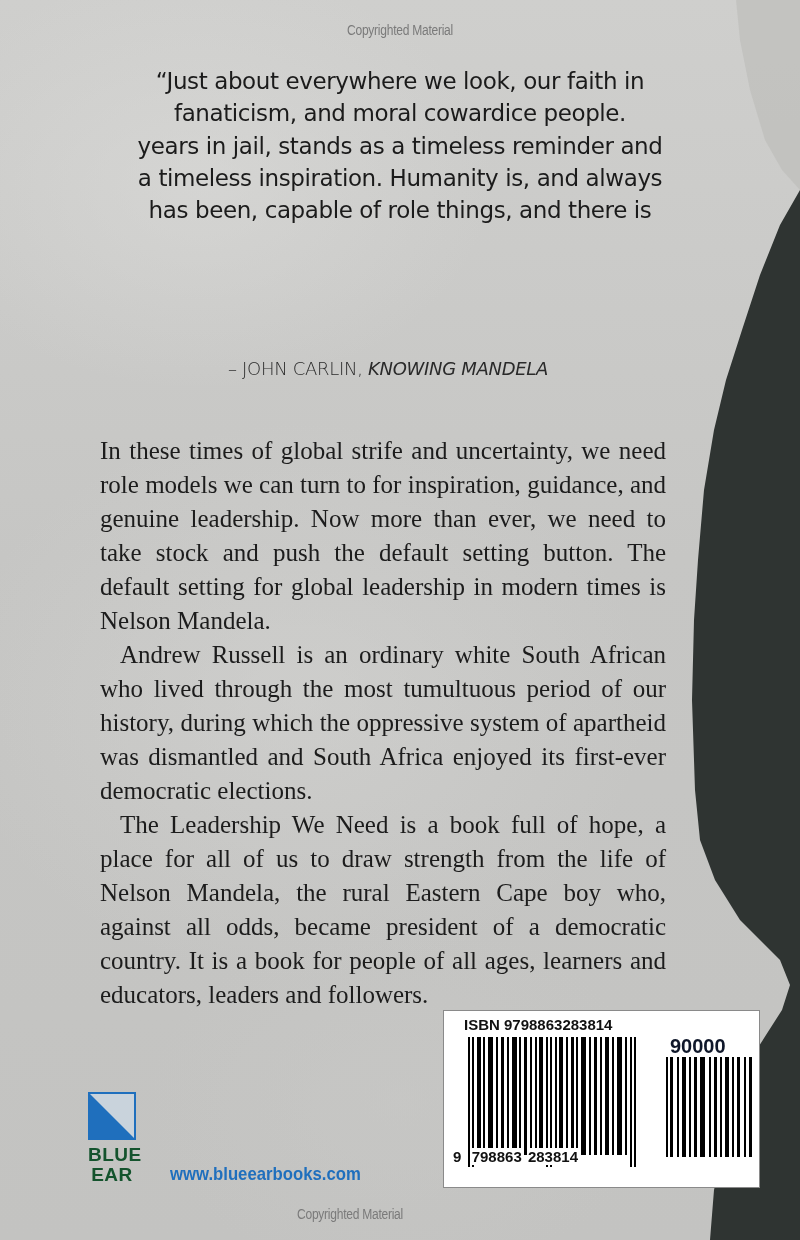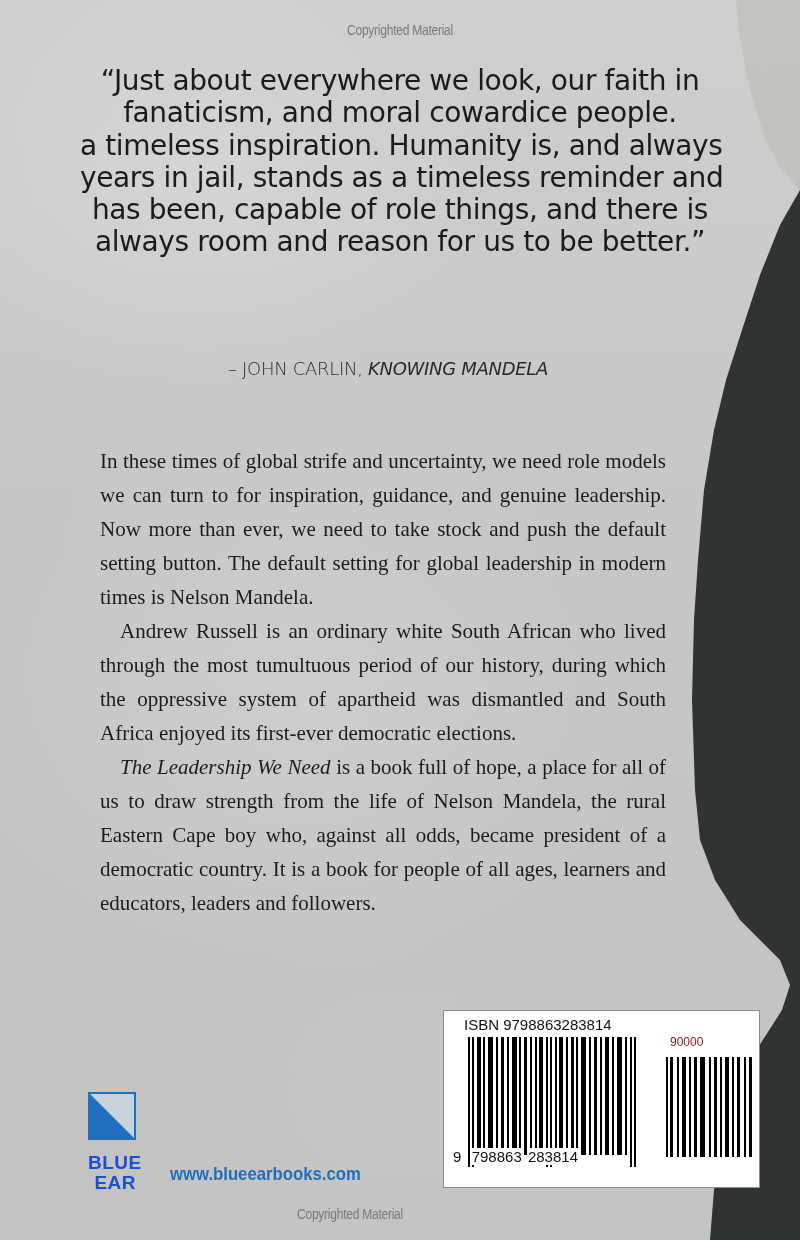--- a/index.html
+++ b/index.html
@@ -42,21 +42,21 @@
     .copyright.top { top: 22px; }
     .copyright.bottom { top: 1206px; left: 170px; right: 270px; }
 
     .quote {
       position: absolute;
       top: 65px;
       left: 80px;
       width: 640px;
       text-align: center;
       font-family: "DejaVu Sans", sans-serif;
-      font-size: 28px;
+      font-size: 23px;
       line-height: 32.3px;
       color: #1b1b1b;
       letter-spacing: -0.4px;
     }
     .quote-line { display: block; white-space: nowrap; }
     .attribution {
       position: absolute;
       top: 358px;
       left: 68px;
       width: 640px;
@@ -64,35 +64,35 @@
       font-family: "DejaVu Sans", sans-serif;
       font-size: 18px;
       font-weight: 300;
       color: #2a2a2a;
       letter-spacing: -0.3px;
     }
     .attribution .work { font-style: italic; }
 
     .blurb {
       position: absolute;
-      top: 444px;
+      top: 434px;
       left: 100px;
       width: 566px;
       font-family: "Liberation Serif", serif;
-      font-size: 21px;
+      font-size: 25px;
       line-height: 34px;
       color: #1c1c1c;
     }
     .blurb p {
       margin: 0;
       text-align: justify;
       text-align-last: left;
     }
     .blurb p.indent { text-indent: 20px; }
-    .blurb .title-italic { font-style: italic; }
+    .blurb .title-italic { }
 
     .logo {
       position: absolute;
       left: 88px;
       top: 1092px;
       width: 52px;
     }
     .logo-square {
       width: 48px;
       height: 48px;
@@ -103,27 +103,27 @@
       overflow: hidden;
     }
     .logo-square::after {
       content: "";
       position: absolute;
       inset: 0;
       background: #c9d3dc;
       clip-path: polygon(0 0, 100% 0, 100% 100%);
     }
     .logo-text {
-      margin-top: 13px;
+      margin-top: 5px;
       font-family: "Liberation Sans", sans-serif;
       font-weight: bold;
       font-size: 19px;
       line-height: 20px;
-      color: #1d4ed8;
-      text-align: right;
+      color: #14532d;
+      text-align: center;
       width: 48px;
       letter-spacing: 0.5px;
     }
     .website {
       position: absolute;
       left: 170px;
       top: 1163px;
       font-family: "Liberation Sans", sans-serif;
       font-weight: bold;
       font-size: 19px;
@@ -134,36 +134,37 @@
 
     .barcode-box {
       position: absolute;
       left: 443px;
       top: 1010px;
       width: 317px;
       height: 178px;
       background: #ffffff;
       border: 1px solid #8a8a8a;
       box-sizing: border-box;
+      font-weight: bold;
     }
     .isbn-label {
       position: absolute;
       left: 20px;
       top: 5px;
       font-family: "Liberation Sans", sans-serif;
       font-size: 15px;
       color: #111;
     }
     .price-code {
       position: absolute;
       left: 226px;
       top: 24px;
       font-family: "Liberation Sans", sans-serif;
-      font-size: 12px;
-      color: #7f1d1d;
+      font-size: 20px;
+      color: #0f172a;
     }
     .bars-main {
       position: absolute;
       left: 24px;
       top: 26px;
       width: 168px;
       height: 130px;
     }
     .bars-addon {
       position: absolute;
@@ -195,24 +196,23 @@
 <svg class="silhouette" viewBox="0 0 130 1240" preserveAspectRatio="none">
   <path d="M130 0 L130 1240 L40 1240 L44 1190 L60 1120 L80 1060 L112 1010 L120 985 L110 960 L70 920 L45 880 L30 840 L25 790 L22 700 L24 620 L28 560 L34 490 L44 430 L56 380 L72 330 L90 275 L110 225 L130 190 Z" fill="#2f3432"></path>
   <path d="M130 0 L130 190 L112 170 L95 140 L80 90 L70 40 L66 0 Z" fill="#b9b9b7" opacity="0.55"></path>
 </svg>
 
 <div class="copyright top">Copyrighted Material</div>
 
 <div class="quote">
   <span class="quote-line">“Just about everywhere we look, our faith in</span>
   <span class="quote-line">fanaticism, and moral cowardice people.</span>
+  <span class="quote-line">years in jail, stands as a timeless reminder and</span>
   <span class="quote-line">a timeless inspiration. Humanity is, and always</span>
-  <span class="quote-line">years in jail, stands as a timeless reminder and</span>
   <span class="quote-line">has been, capable of role things, and there is</span>
-  <span class="quote-line">always room and reason for us to be better.”</span>
 </div>
 
 <div class="attribution">
   <span>– JOHN CARLIN, </span><span class="work">KNOWING MANDELA</span>
 </div>
 
 <div class="blurb">
   <p>In these times of global strife and uncertainty, we need role models we can turn to for inspiration, guidance, and genuine leadership. Now more than ever, we need to take stock and push the default setting button. The default setting for global leadership in modern times is Nelson Mandela.</p>
   <p class="indent">Andrew Russell is an ordinary white South African who lived through the most tumultuous period of our history, during which the oppressive system of apartheid was dismantled and South Africa enjoyed its first-ever democratic elections.</p>
   <p class="indent"><span class="title-italic">The Leadership We Need</span><span> is a book full of hope, a place for all of us to draw strength from the life of Nelson Mandela, the rural Eastern Cape boy who, against all odds, became president of a democratic country. It is a book for people of all ages, learners and educators, leaders and followers.</span></p>

